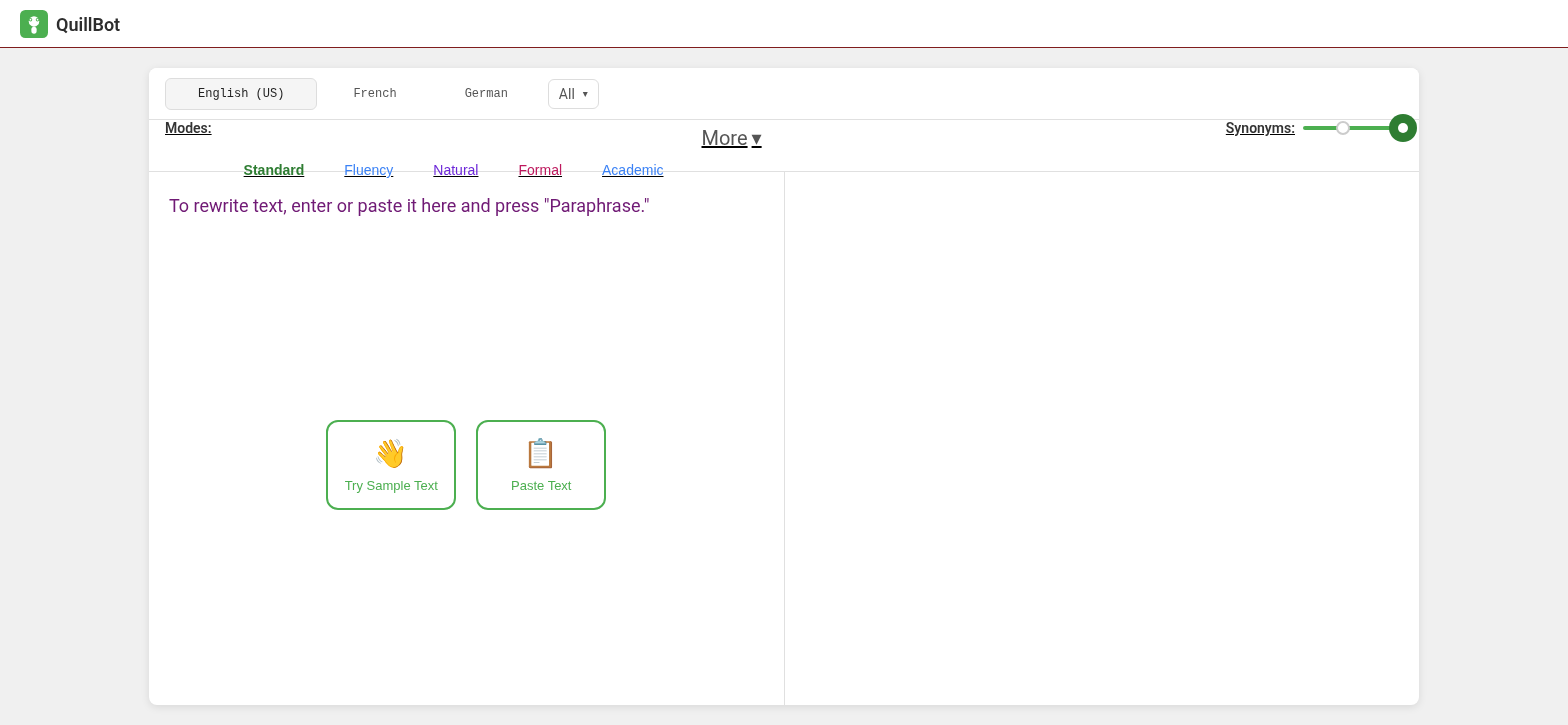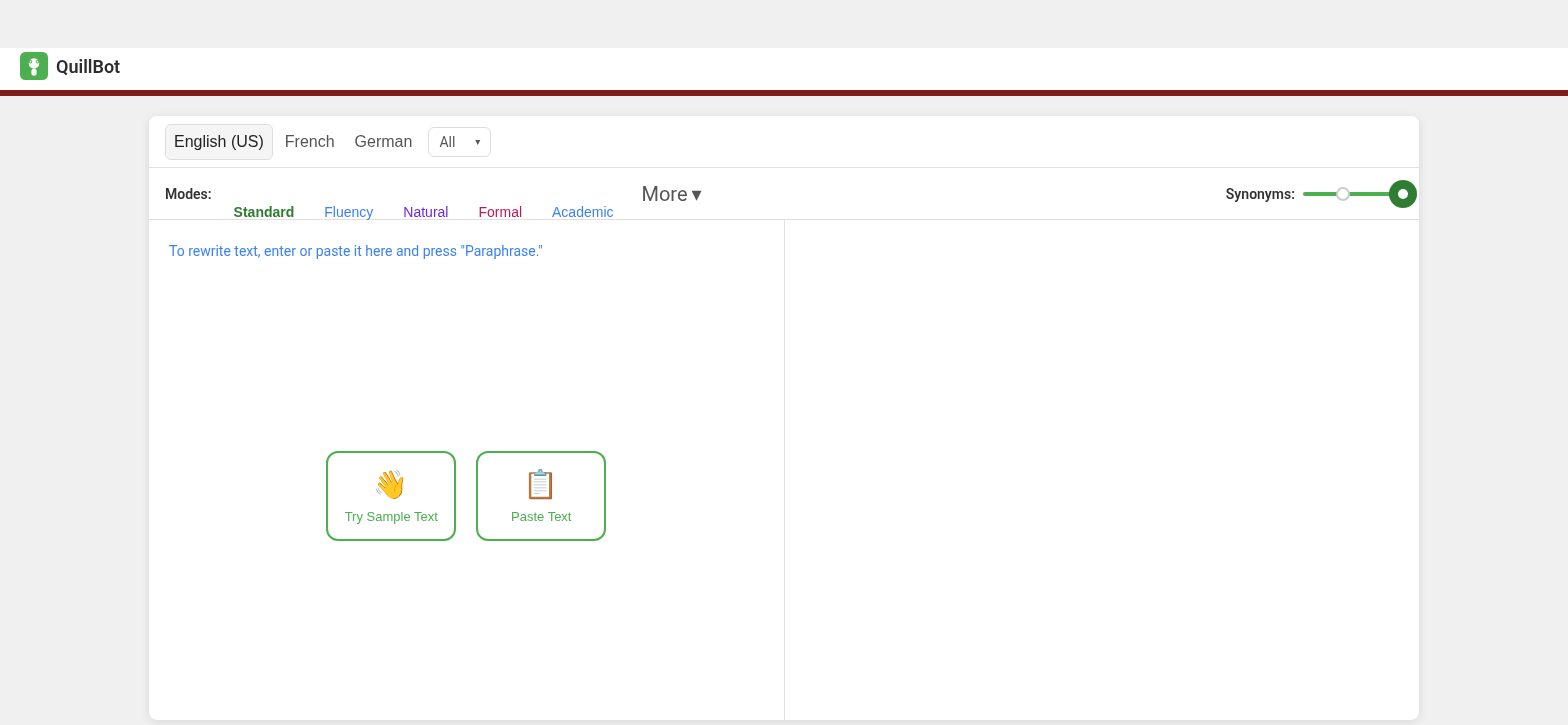--- a/index.html
+++ b/index.html
@@ -9,24 +9,23 @@
       min-height: 725px;
       display: flex;
       flex-direction: column;
     }
 
     
     .header {
       background: #fff;
       padding: 10px 20px;
       display: flex;
-      align-items: flex-end;
-      border-bottom: 6px solid #7f1d1d;
+      align-items: flex-start;
+      border-bottom: 1px solid #7f1d1d;
       height: 48px;
-      margin-top: 48px;
     }
     .logo-icon {
       width: 28px;
       height: 28px;
     }
     .logo-text {
       font-size: 18px;
       font-weight: 600;
       color: #2d2d2d;
     }
@@ -54,60 +53,62 @@
     .language-tabs {
       display: flex;
       align-items: center;
       padding: 0 16px;
       border-bottom: 1px solid #e0e0e0;
       background: #fff;
       height: 52px;
       gap: 4px;
     }
     .lang-tab {
-      padding: 8px 8px;
+      padding: 8px 32px;
       border-radius: 6px;
       cursor: pointer;
-      font-size: 16px;
+      font-size: 12px;
       color: #555;
       border: none;
       background: transparent;
       font-weight: 400;
+      font-family: Liberation Mono, monospace;
     }
     .lang-tab.active {
       background: #f5f5f5;
       color: #222;
       font-weight: 500;
       border: 1px solid #ddd;
     }
     .all-dropdown {
       display: flex;
       align-items: center;
-      gap: 20px;
+      gap: 8px;
       padding: 6px 10px;
       border-radius: 6px;
       cursor: pointer;
       font-size: 14px;
       color: #555;
       border: 1px solid #ddd;
       background: #fff;
       margin-left: 4px;
     }
     .chevron-icon {
       font-size: 10px;
     }
 
     
     .modes-bar {
       display: flex;
-      align-items: center;
+      align-items: flex-start;
       padding: 0 16px;
       border-bottom: 1px solid #e0e0e0;
       height: 52px;
-      gap: 6px;
+      gap: 16px;
+      text-decoration: underline;
     }
     .modes-label {
       font-size: 14px;
       font-weight: 600;
       color: #333;
       margin-right: 4px;
     }
     .mode-btn {
       padding: 6px 12px;
       border-radius: 20px;
@@ -214,22 +215,22 @@
       flex-direction: column;
       position: relative;
     }
     .editor-right {
       flex: 1;
       display: flex;
       flex-direction: column;
     }
     .placeholder-text {
       padding: 20px;
-      font-size: 14px;
-      color: #3b82f6;
+      font-size: 18px;
+      color: #701a75;
       line-height: 1.6;
     }
 
     
     .action-buttons {
       display: flex;
       justify-content: center;
       gap: 20px;
       padding: 20px;
       position: absolute;

